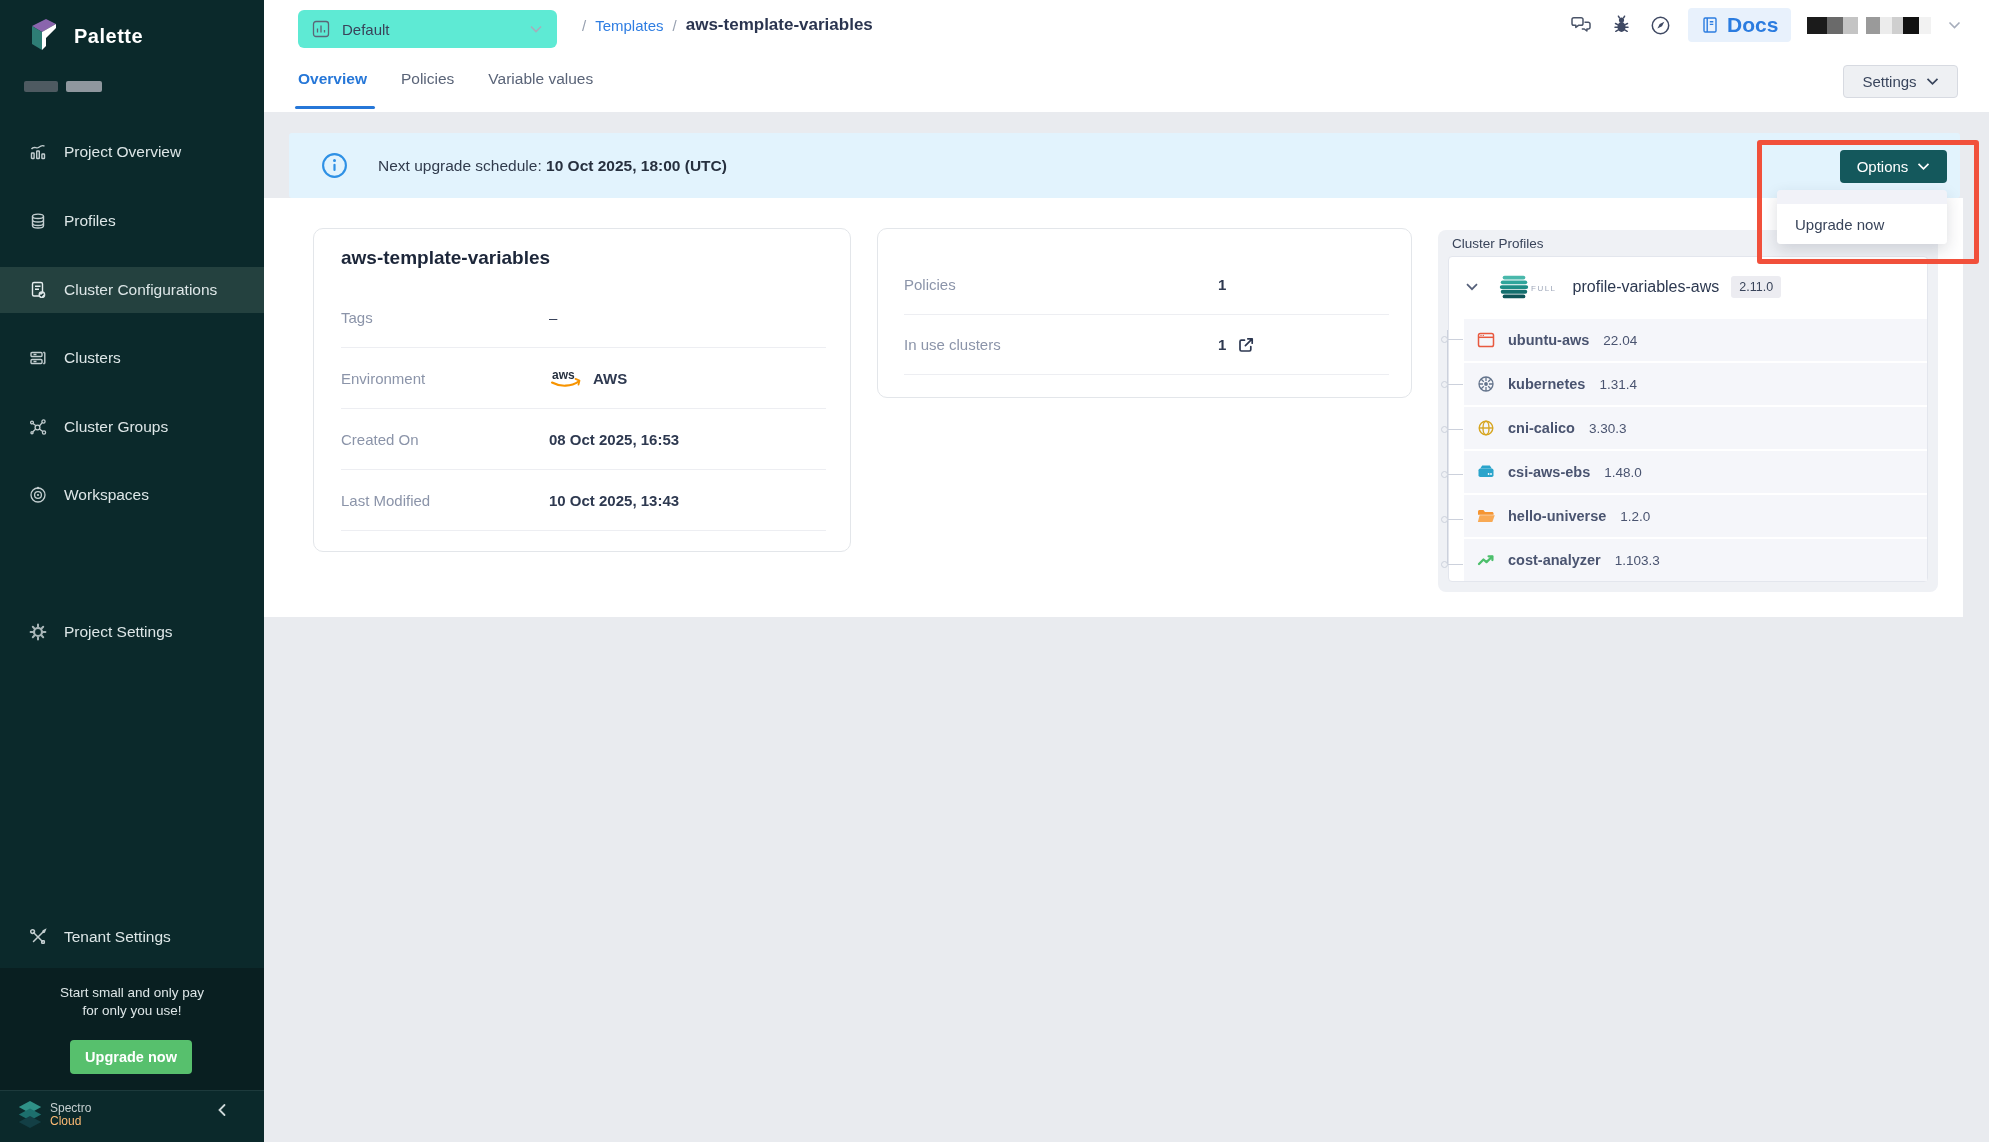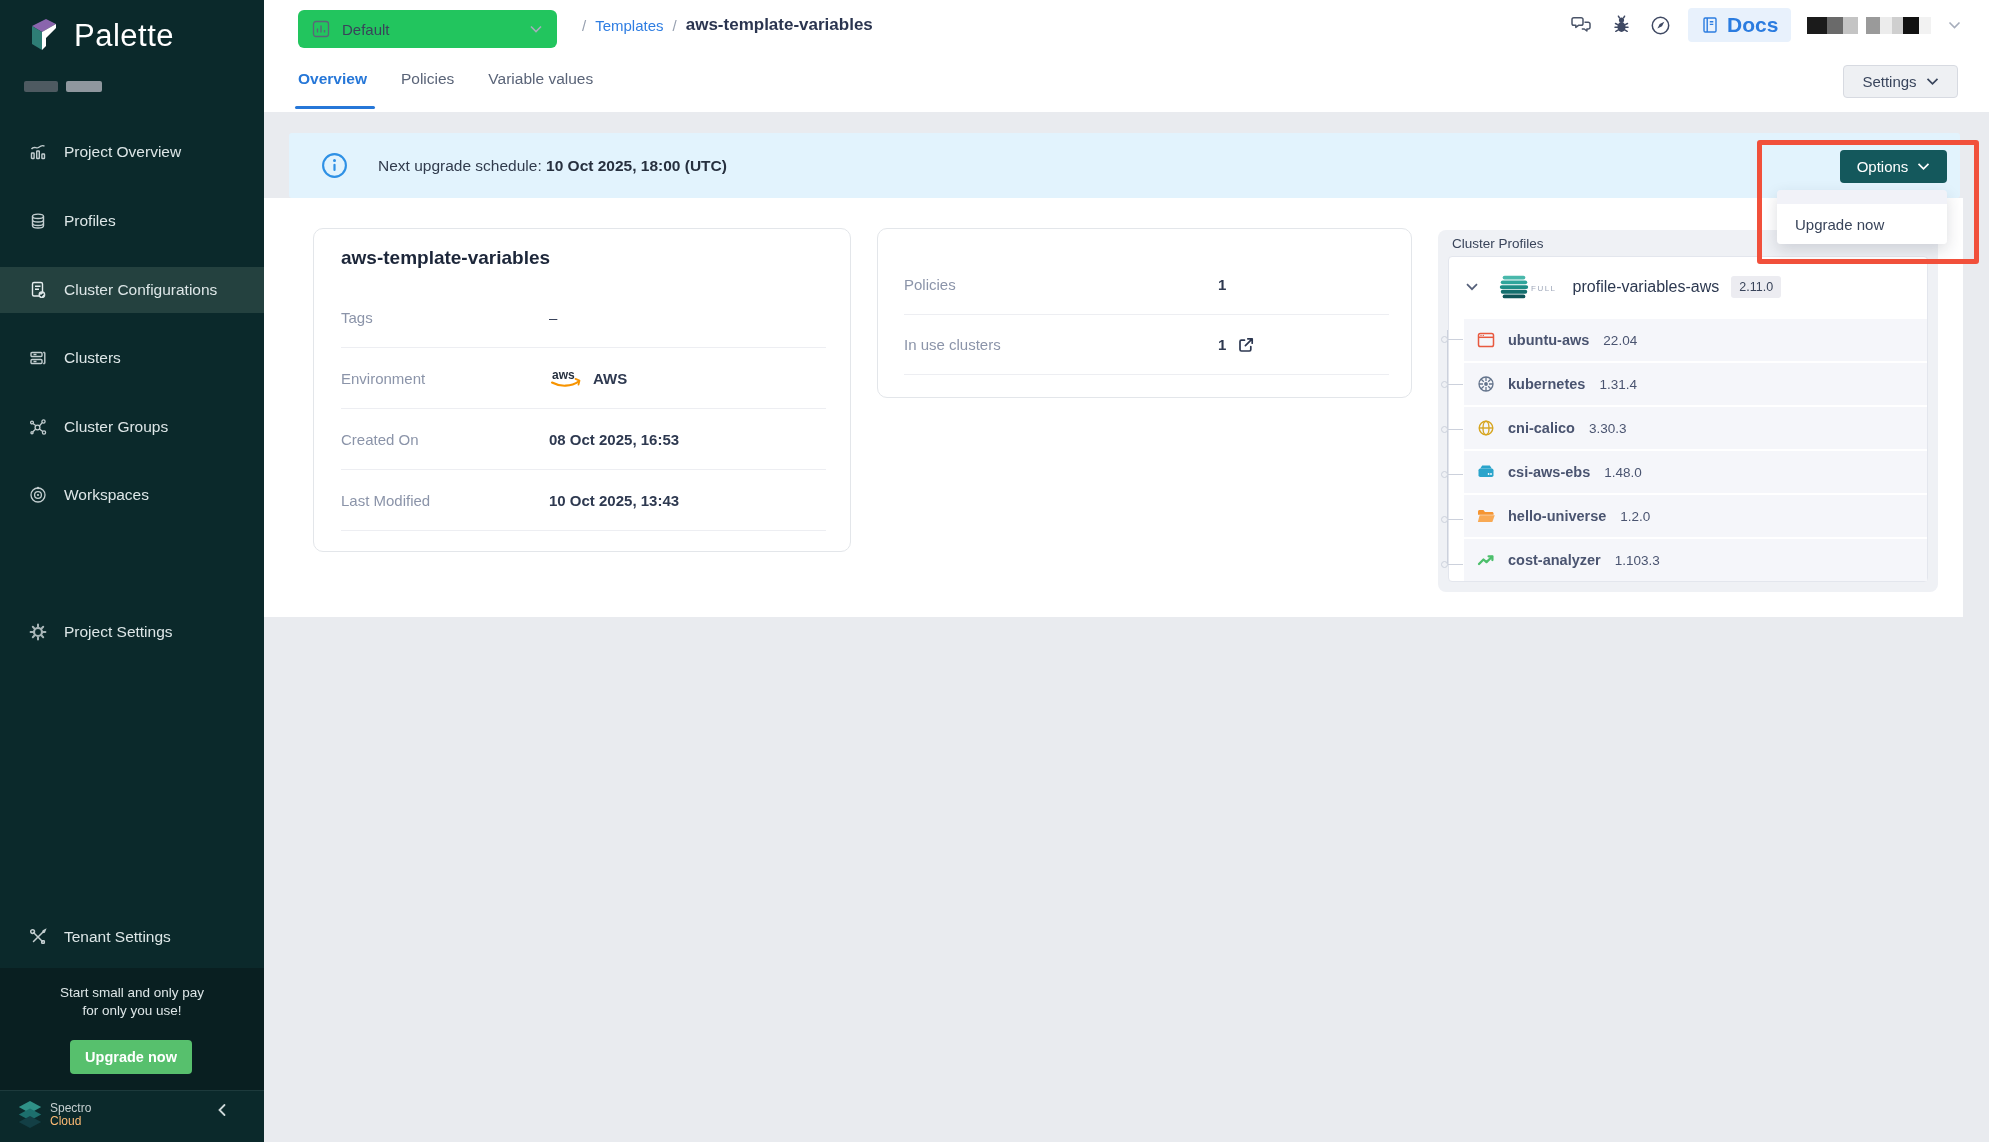--- a/index.html
+++ b/index.html
@@ -3,37 +3,37 @@
 <meta charset="utf-8">
 <style>
   html,body{margin:0;padding:0;background:#fff;}
   .page{position:relative;width:1989px;height:1142px;background:#fff;
         font-family:"Liberation Sans",sans-serif;overflow:hidden;color:#2e3950;}
   .abs{position:absolute;}
   svg{display:block;}
   
   .sidebar{position:absolute;left:0;top:0;width:264px;height:1142px;background:#0b292b;}
   .brand{position:absolute;left:26px;top:16px;display:flex;align-items:center;gap:12px;}
-  .brand-name{color:#fff;font-size:31px;font-weight:400;letter-spacing:.5px;}
+  .brand-name{color:#fff;font-size:20px;font-weight:700;letter-spacing:.5px;}
   .chip{position:absolute;height:11px;border-radius:2px;}
   .nav-item{position:absolute;left:0;width:264px;height:46px;display:flex;align-items:center;
             padding-left:28px;box-sizing:border-box;cursor:pointer;}
   .nav-item.active{background:#24413f;}
   .nav-label{color:#dde6e7;font-size:15.5px;margin-left:16px;}
   .promo{position:absolute;left:0;top:968px;width:264px;height:122px;background:#091f21;}
   .promo-line{color:#dde6e7;font-size:13.5px;text-align:center;width:264px;line-height:18px;}
   .promo-btn{position:absolute;left:70px;top:72px;width:122px;height:34px;background:#57c06d;
              border-radius:4px;color:#fff;font-size:14.5px;font-weight:600;display:flex;
              align-items:center;justify-content:center;cursor:pointer;}
   .side-footer{position:absolute;left:0;top:1090px;width:264px;height:52px;border-top:1px solid #1d3a3c;}
   .footer-brand{color:#c6cfd0;font-size:12px;line-height:13px;}
   .footer-brand .l2{color:#fdba74;}
   
   .topbar{position:absolute;left:264px;top:0;width:1725px;height:50px;background:#fff;}
-  .proj-select{position:absolute;left:34px;top:10px;width:259px;height:38px;background:#22c55e;
+  .proj-select{position:absolute;left:34px;top:10px;width:259px;height:38px;background:#5eead4;
                border-radius:6px;display:flex;align-items:center;padding:0 14px;box-sizing:border-box;
                gap:12px;cursor:pointer;}
   .proj-select .lbl{font-size:15px;color:#39435a;flex:1;}
   .crumbs{position:absolute;left:318px;top:0;height:50px;display:flex;align-items:center;gap:9px;}
   .crumb-sep{color:#97a0b0;font-size:15px;}
   .crumb-link{color:#2e7de2;font-size:15px;cursor:pointer;}
   .crumb-cur{color:#2b3550;font-size:17px;font-weight:700;}
   .top-right{position:absolute;left:1305px;top:0;height:50px;display:flex;align-items:center;gap:16px;}
   .docs-chip{height:34px;padding:0 13px;background:#e8f1fc;border-radius:4px;display:flex;
              align-items:center;gap:8px;color:#2b7ce0;font-size:21px;font-weight:600;cursor:pointer;}

